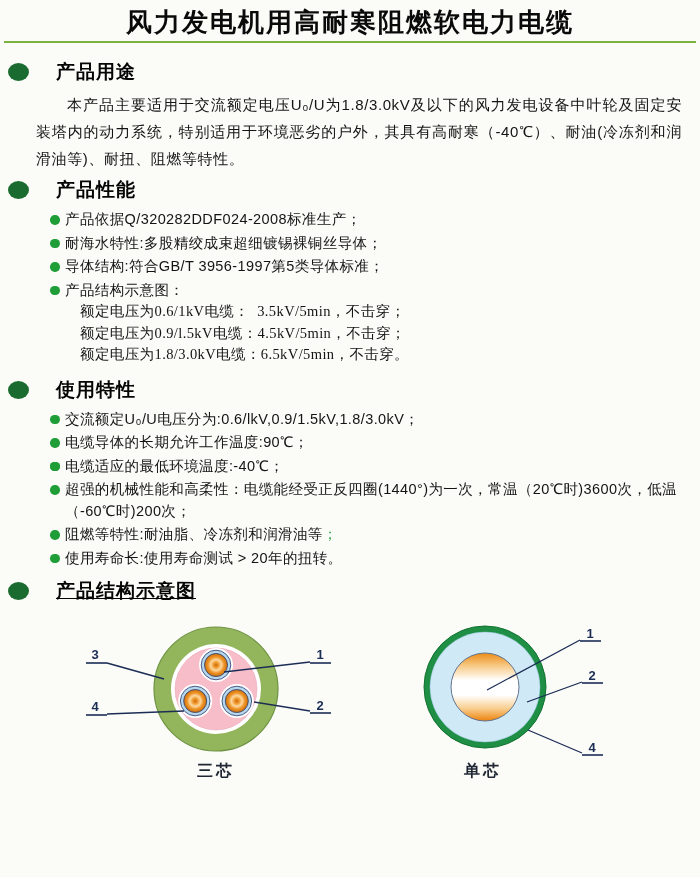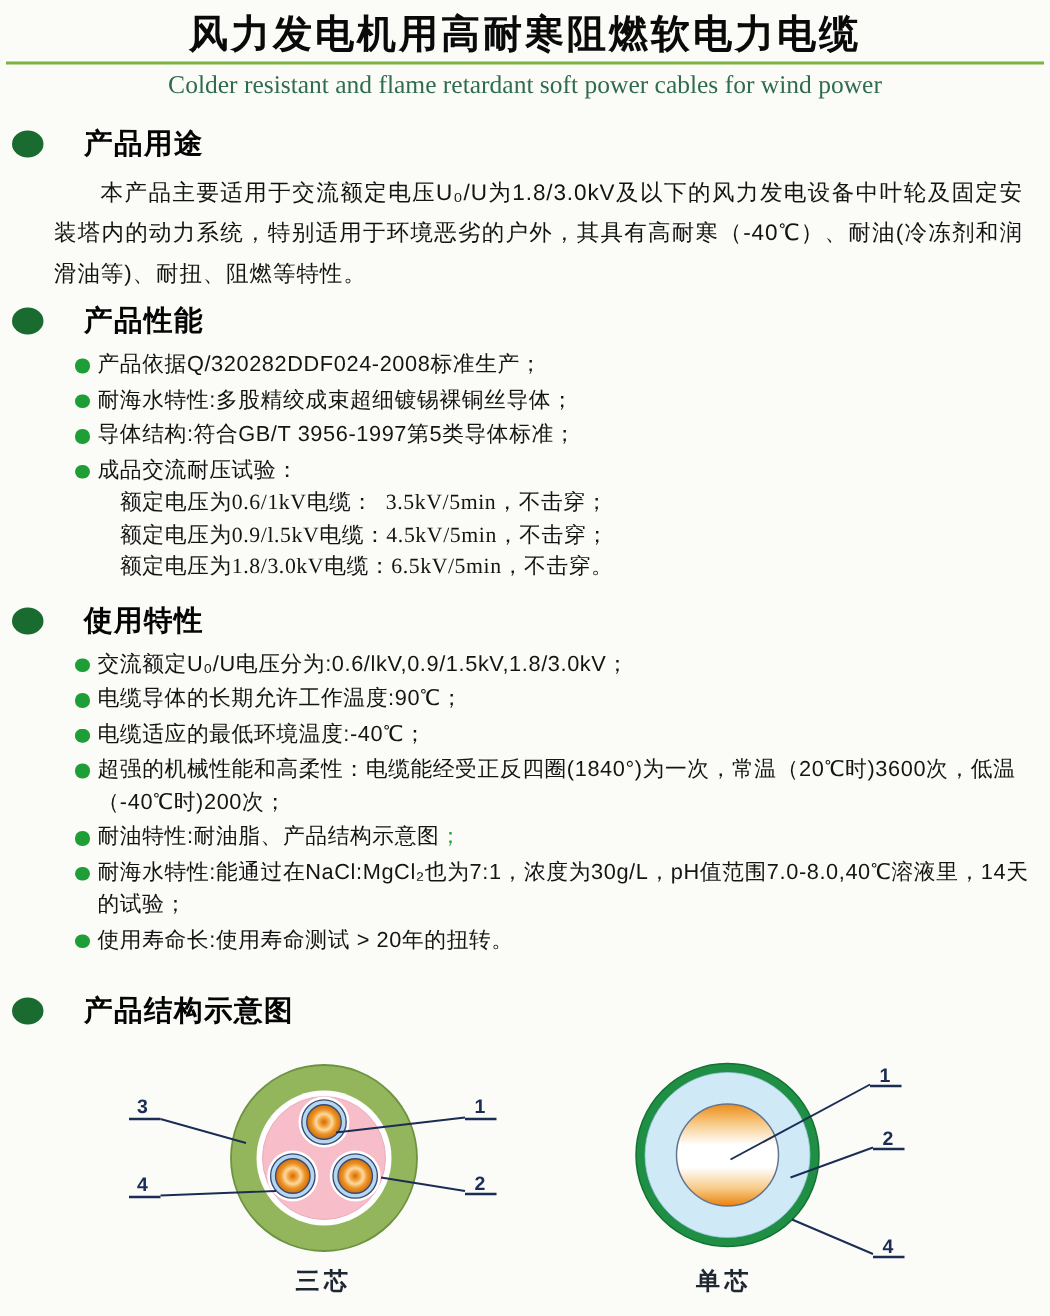--- a/index.html
+++ b/index.html
@@ -60,61 +60,59 @@
   svg line.ptr { stroke:var(--label-navy,#1b2c55); stroke-width:1.3; }
   svg line.und { stroke:var(--label-navy,#1b2c55); stroke-width:1.6; }
 </style>
 </head>
 <body>
 
 <div class="doc">
 
   <div class="title">风力发电机用高耐寒阻燃软电力电缆</div>
   <div class="rule"></div>
-  <div class="subtitle">Colder resistant and flame retardant soft power cables for wind power</div>
 
   <div class="sec-head">
     <span class="sec-dot"></span>
     <span>产品用途</span>
   </div>
   <p class="para">本产品主要适用于交流额定电压U₀/U为1.8/3.0kV及以下的风力发电设备中叶轮及固定安装塔内的动力系统，特别适用于环境恶劣的户外，其具有高耐寒（-40℃）、耐油(冷冻剂和润滑油等)、耐扭、阻燃等特性。</p>
 
   <div class="sec-head" style="margin-top:5px;">
     <span class="sec-dot"></span>
     <span>产品性能</span>
   </div>
   <ul class="blist">
     <li><span class="dot"></span><span>产品依据Q/320282DDF024-2008标准生产；</span></li>
     <li><span class="dot"></span><span>耐海水特性:多股精绞成束超细镀锡裸铜丝导体；</span></li>
     <li><span class="dot"></span><span>导体结构:符合GB/T 3956-1997第5类导体标准；</span></li>
-    <li><span class="dot"></span><span>成品交流耐压试验：</span>
+    <li><span class="dot"></span><span>产品结构示意图：</span>
       <div class="sublines">
         <div><span>额定电压为0.6/1kV电缆：  3.5kV/5min，不击穿；</span></div>
         <div><span>额定电压为0.9/l.5kV电缆：4.5kV/5min，不击穿；</span></div>
         <div><span>额定电压为1.8/3.0kV电缆：6.5kV/5min，不击穿。</span></div>
       </div>
     </li>
   </ul>
 
   <div class="sec-head" style="margin-top:11px;">
     <span class="sec-dot"></span>
     <span>使用特性</span>
   </div>
   <ul class="blist">
     <li><span class="dot"></span><span>交流额定U₀/U电压分为:0.6/lkV,0.9/1.5kV,1.8/3.0kV；</span></li>
     <li><span class="dot"></span><span>电缆导体的长期允许工作温度:90℃；</span></li>
     <li><span class="dot"></span></li>
     <li><span class="dot"></span><span>电缆适应的最低环境温度:-40℃；</span></li>
-    <li><span class="dot"></span><span>超强的机械性能和高柔性：电缆能经受正反四圈(1840°)为一次，常温（20℃时)3600次，低温（-40℃时)200次；</span></li>
-    <li><span class="dot"></span><span>耐油特性:耐油脂、产品结构示意图</span><span class="green-suffix">；</span></li>
-    <li><span class="dot"></span><span>耐海水特性:能通过在NaCl:MgCl₂也为7:1，浓度为30g/L，pH值范围7.0-8.0,40℃溶液里，14天的试验；</span></li>
+    <li><span class="dot"></span><span>超强的机械性能和高柔性：电缆能经受正反四圈(1440°)为一次，常温（20℃时)3600次，低温（-60℃时)200次；</span></li>
+    <li><span class="dot"></span><span>阻燃等特性:耐油脂、冷冻剂和润滑油等</span><span class="green-suffix">；</span></li>
     <li><span class="dot"></span><span>使用寿命长:使用寿命测试 &gt; 20年的扭转。</span></li>
   </ul>
 
-  <div class="sec-head" style="margin-top:23px;">
+  <div class="sec-head" style="margin-top:9px;text-decoration:underline;">
     <span class="sec-dot"></span>
     <span>产品结构示意图</span>
   </div>
 
   <div class="diagram-area">
     <svg width="700" height="176" viewBox="0 0 700 176">
       <defs>
         <radialGradient id="gCopper" cx="50%" cy="50%" r="52%">
           <stop offset="0%" stop-color="#c96c0c"></stop>
           <stop offset="22%" stop-color="#f29a2e"></stop>

